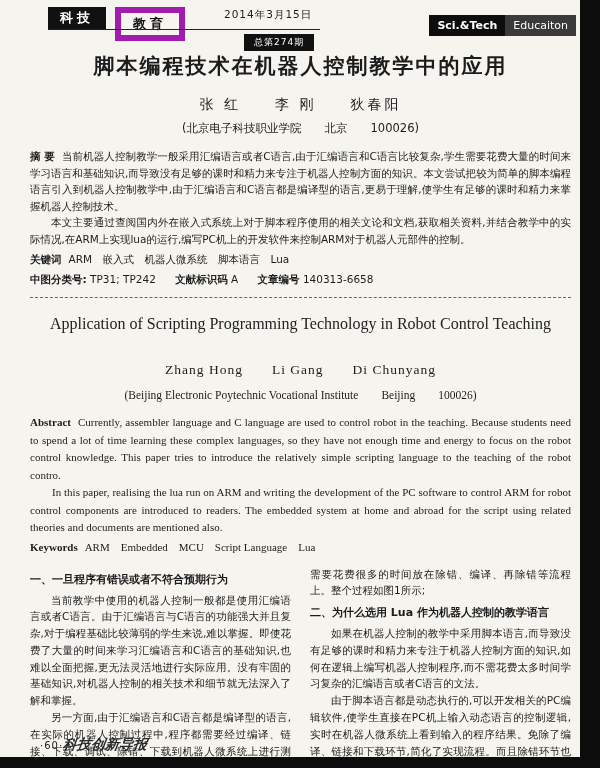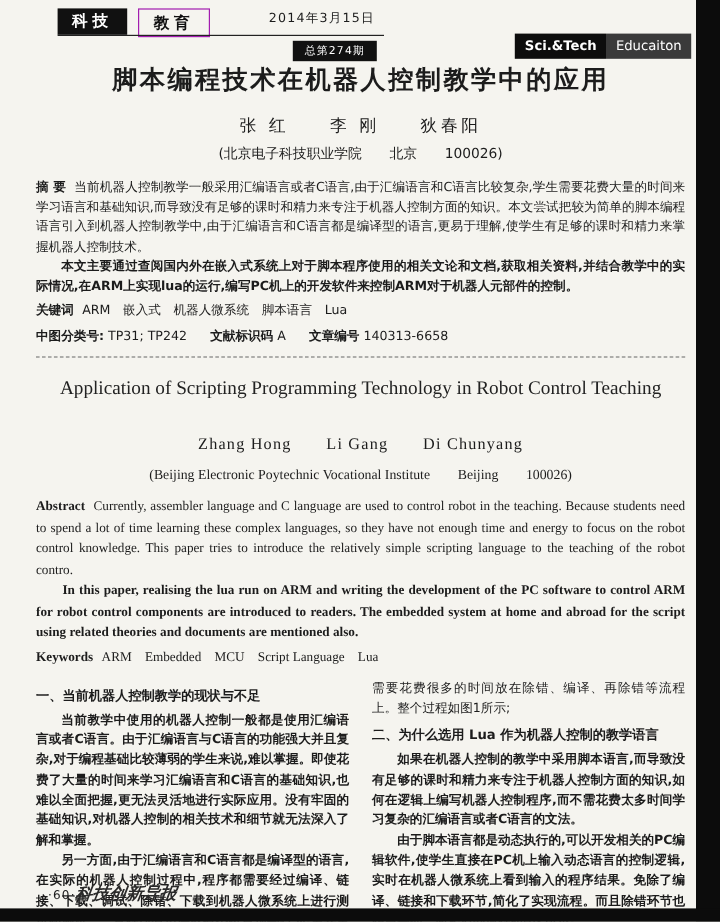--- a/index.html
+++ b/index.html
@@ -9,38 +9,38 @@
     font-family:"DejaVu Sans","Liberation Sans",sans-serif;
   }
   
   .edge-right{position:absolute;top:0;right:0;width:20px;height:100%;background:#0c0c0c;}
   .edge-bottom{position:absolute;left:0;bottom:0;width:100%;height:11px;background:#0c0c0c;}
 
   
   .masthead{position:absolute;top:7px;left:48px;right:20px;height:40px;}
   .tag{display:inline-block;font-size:13px;font-weight:bold;padding:2px 12px;letter-spacing:4px;vertical-align:top;}
   .tag-black{background:#111;color:#fff;}
-  .tag-outline{border:1px solid #a21caf;color:#111;margin-left:4px;background:transparent;}
+  .tag-outline{border:6px solid #a21caf;color:#111;margin-left:4px;background:transparent;}
   .mast-date{position:absolute;left:176px;top:1px;font-size:10.5px;letter-spacing:1px;}
   .mast-rule{position:absolute;left:0;top:22px;width:272px;border-top:1.5px solid #222;}
   .issue-pill{position:absolute;left:196px;top:27px;background:#111;color:#fff;font-size:9px;padding:2px 10px;letter-spacing:1px;}
-  .en-tags{position:absolute;right:4px;top:21px;display:flex;padding-left:31px;}
+  .en-tags{position:absolute;right:4px;top:8px;display:flex;padding-left:31px;}
   .en-tag1{background:#0d0d0d;color:#fff;font-size:11px;font-weight:bold;padding:4px 8px;}
   .en-tag2{background:#3a3a3a;color:#fff;font-size:11px;padding:4px 8px;}
 
   
   .title-zh{position:absolute;top:52px;left:30px;width:541px;text-align:center;
     font-size:21px;font-weight:bold;letter-spacing:2px;}
   .authors-zh{position:absolute;top:96px;left:30px;width:541px;text-align:center;
     font-size:14px;letter-spacing:3px;}
   .affil-zh{position:absolute;top:121px;left:30px;width:541px;text-align:center;font-size:11.5px;}
 
   .front{position:absolute;top:148px;left:30px;width:541px;}
   .zh-small{font-size:10.5px;line-height:16.5px;text-align:justify;margin:0;}
-  .indent{ text-indent:2em;font-weight:bold; }
+  .indent{ text-indent:2em; }
   .lbl{font-weight:bold;margin-right:7px;}
   .kw-line{margin-top:4px;}
   .cls-line{margin-top:5px;font-size:10.5px;}
   .cls-line b{font-weight:bold;}
   .cls-val{margin-right:16px;}
   .divider{border-top:1px dashed #666;margin-top:10px;}
 
   .serif{font-family:"Liberation Serif","DejaVu Serif",serif;}
   .title-en{text-align:center;font-size:16px;margin-top:17px;color:#222;}
   .authors-en{text-align:center;font-size:13.5px;margin-top:28px;letter-spacing:1px;}
@@ -112,21 +112,21 @@
       <p><span class="lbl">Abstract</span><span>Currently, assembler language and C language are used to control robot in the teaching. Because students need to spend a lot of time learning these complex languages, so they have not enough time and energy to focus on the robot control knowledge. This paper tries to introduce the relatively simple scripting language to the teaching of the robot contro.</span></p>
       <p class="indent">In this paper, realising the lua run on ARM and writing the development of the PC software to control ARM for robot control components are introduced to readers. The embedded system at home and abroad for the script using related theories and documents are mentioned also.</p>
     </div>
 
     <p class="kw-en serif">
       <span class="lbl">Keywords</span><span>ARM　Embedded　MCU　Script Language　Lua</span>
     </p>
 
     <div class="columns">
       <div class="col">
-        <p class="head">一、当前机器人控制教学的现状与不足</p>
+        <p class="head">一、一旦程序有错误或者不符合预期行为</p>
         <p class="indent">当前教学中使用的机器人控制一般都是使用汇编语言或者C语言。由于汇编语言与C语言的功能强大并且复杂,对于编程基础比较薄弱的学生来说,难以掌握。即使花费了大量的时间来学习汇编语言和C语言的基础知识,也难以全面把握,更无法灵活地进行实际应用。没有牢固的基础知识,对机器人控制的相关技术和细节就无法深入了解和掌握。</p>
         <p class="indent">另一方面,由于汇编语言和C语言都是编译型的语言,在实际的机器人控制过程中,程序都需要经过编译、链接、下载、调试、除错、下载到机器人微系统上进行测试和调试。一旦程序有错误或者不符合预期行为,需要重新再进行编写、编译、下载等流程。整个流程比较复杂而且耗时。对于汇编语言或者C语言基础知识不牢的学生来说,</p>
       </div>
       <div class="col">
         <p>需要花费很多的时间放在除错、编译、再除错等流程上。整个过程如图1所示;</p>
         <p class="head">二、为什么选用 Lua 作为机器人控制的教学语言</p>
         <p class="indent">如果在机器人控制的教学中采用脚本语言,而导致没有足够的课时和精力来专注于机器人控制方面的知识,如何在逻辑上编写机器人控制程序,而不需花费太多时间学习复杂的汇编语言或者C语言的文法。</p>
         <p class="indent">由于脚本语言都是动态执行的,可以开发相关的PC编辑软件,使学生直接在PC机上输入动态语言的控制逻辑,实时在机器人微系统上看到输入的程序结果。免除了编译、链接和下载环节,简化了实现流程。而且除错环节也相当容易。简化后的流程如图2所示;</p>
       </div>
     </div>

